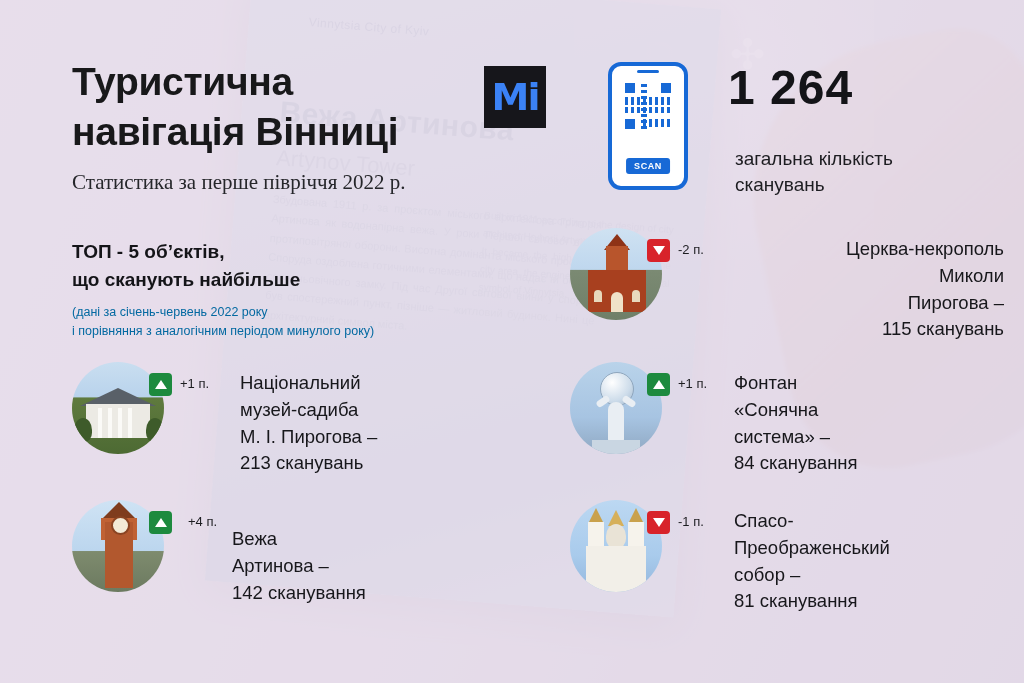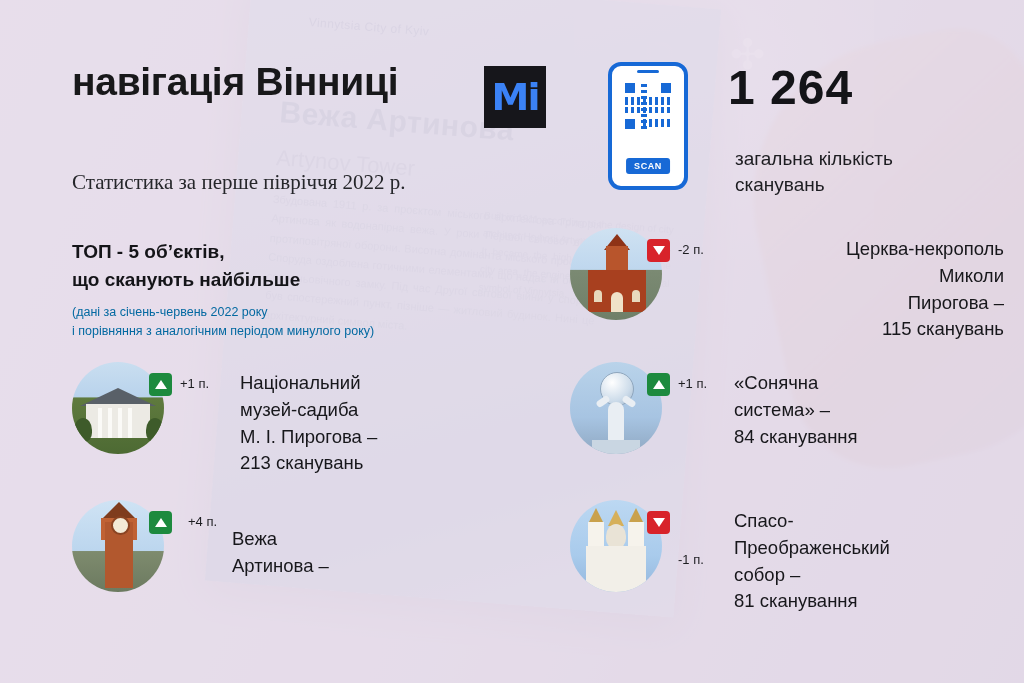--- a/index.html
+++ b/index.html
@@ -353,20 +353,21 @@
     <div class="pl-body">Збудована 1911 р. за проєктом міського архітектора Григорія Артинова як водонапірна вежа. У роки Першої світової війни протиповітряної оборони. Висотна домінанта міського простору. Споруда оздоблена готичними елементами, що надає їй образу середньовічного замку. Під час Другої світової війни у споруді був спостережний пункт, пізніше — житловий будинок. Нині це архітектурний символ міста.</div>
     <div class="pl-body2">Built in 1911 according to the design of city architect Hryhorii Artynov as a water tower. It became the high-rise dominant of the city area, the engineering and architectural symbol of Vinnytsia.</div>
   </div>
   <div class="bg-hand"></div>
 </div>
 <div id="wash"></div>
 
 <div id="content">
 
   <div class="h-title">
+    <div>Туристична</div>
     <div>навігація Вінниці</div>
   </div>
   <div class="h-sub">Статистика за перше півріччя 2022 р.</div>
 
   <div class="mi-logo">
     <span>Mi</span>
   </div>
 
   <div class="phone">
     <div class="notch"></div>
@@ -421,20 +422,21 @@
         <div class="clock"></div>
       </div>
     </div>
     <div class="badge up" style="left:77px; top:11px;">
         <i class="tri"></i>
       </div>
     <div class="delta" style="left:116px; top:14px;">+4 п.</div>
     <div class="item-text" style="left:160px; top:26px; width:240px;">
       <div>Вежа</div>
       <div>Артинова –</div>
+      <div>142 сканування</div>
     </div>
   </div>
 
   <div class="item" style="left:570px; top:228px; width:430px; height:110px;">
     <div class="thumb">
       <div class="ph art-church">
         <div class="roof"></div>
         <div class="tower"></div>
         <div class="body"></div>
         <div class="door"></div>
@@ -462,20 +464,21 @@
         <div class="armR"></div>
         <div class="figure"></div>
         <div class="base"></div>
       </div>
     </div>
     <div class="badge up" style="left:77px; top:11px;">
         <i class="tri"></i>
       </div>
     <div class="delta" style="left:108px; top:14px;">+1 п.</div>
     <div class="item-text" style="left:164px; top:8px; width:270px;">
+      <div>Фонтан</div>
       <div>«Сонячна</div>
       <div>система» –</div>
       <div>84 сканування</div>
     </div>
   </div>
 
   <div class="item" style="left:570px; top:500px; width:430px; height:110px;">
     <div class="thumb">
       <div class="ph art-cathedral">
         <div class="sp1"></div>
@@ -483,21 +486,21 @@
         <div class="sp3"></div>
         <div class="twr1"></div>
         <div class="twr2"></div>
         <div class="dome"></div>
         <div class="mass"></div>
       </div>
     </div>
     <div class="badge down" style="left:77px; top:11px;">
         <i class="tri"></i>
       </div>
-    <div class="delta" style="left:108px; top:14px;margin-top:38px;">-1 п.</div>
+    <div class="delta" style="left:108px; top:14px;">-1 п.</div>
     <div class="item-text" style="left:164px; top:8px; width:270px;">
       <div>Спасо-</div>
       <div>Преображенський</div>
       <div>собор –</div>
       <div>81 сканування</div>
     </div>
   </div>
 
 </div>
 

